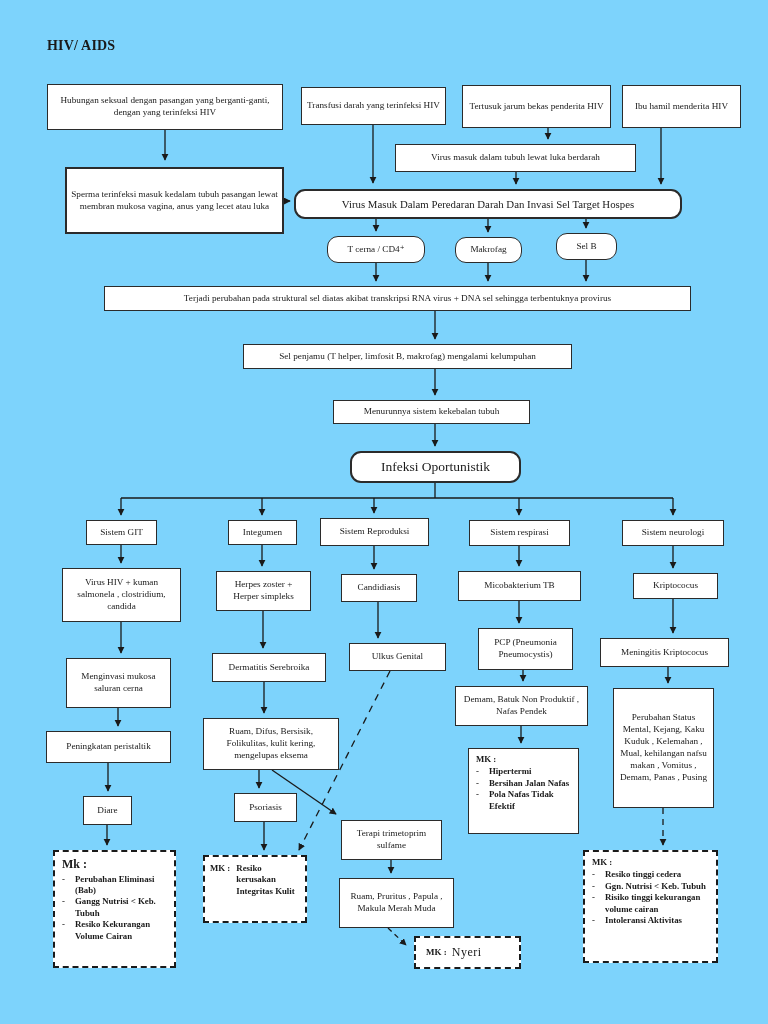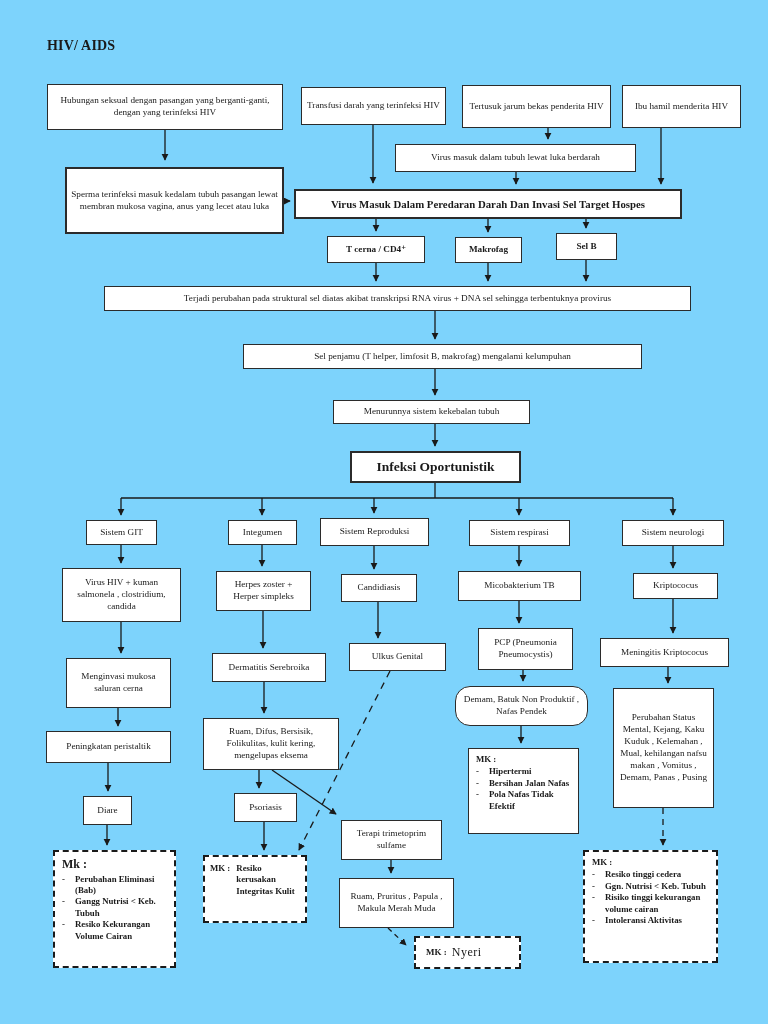--- a/index.html
+++ b/index.html
@@ -3,21 +3,21 @@
 <meta charset="utf-8">
 <style>
   html,body{margin:0;padding:0;background:#e9e9e9;}
   #page{position:relative;width:768px;height:1024px;background:#7dd3fc;margin:0 auto;
         font-family:"Liberation Serif","DejaVu Serif",serif;color:#1a1a1a;overflow:hidden;}
   #title{position:absolute;left:47px;top:38px;font-size:14px;font-weight:bold;letter-spacing:.2px;}
   .node{position:absolute;background:#fff;border:1.3px solid #2b2b2b;box-sizing:border-box;
         display:flex;align-items:center;justify-content:center;text-align:center;
         font-size:9.2px;line-height:1.3;padding:2px 4px;}
   .b2{border-width:2px;}
-  .bold{font-weight:bold;}
+  .bold{font-weight:normal;border-radius:11px;}
   .big{font-size:13.5px;}
   .mid{font-size:10.8px;}
   .dash{border:2px dashed #1a1a1a;}
   .mkbox{display:block;text-align:left;padding:5px 6px 4px 7px;font-weight:bold;font-size:8.8px;}
   .mklabel{font-weight:bold;display:block;margin-bottom:1px;}
   .mklabel.lg{font-size:12px;}
   .mkrow{display:flex;}
   .mkrow .d{flex:0 0 13px;}
   .mkrow .t{flex:1;}
   .mkinline{display:flex;align-items:flex-start;text-align:left;font-weight:bold;font-size:8.8px;padding:6px 5px;}
@@ -111,21 +111,21 @@
   <div class="node" style="left:622px;top:85px;width:119px;height:43px;">Ibu hamil menderita HIV</div>
   <div class="node b2" style="left:65px;top:167px;width:219px;height:67px;">Sperma terinfeksi masuk kedalam tubuh pasangan lewat membran mukosa vagina, anus yang lecet atau luka</div>
 
   <div class="node b2 bold mid" style="left:294px;top:189px;width:388px;height:30px;">Virus Masuk Dalam Peredaran Darah Dan Invasi Sel Target Hospes</div>
 
   <div class="node bold" style="left:327px;top:236px;width:98px;height:27px;">T cerna / CD4⁺</div>
   <div class="node bold" style="left:455px;top:237px;width:67px;height:26px;">Makrofag</div>
   <div class="node bold" style="left:556px;top:233px;width:61px;height:27px;">Sel B</div>
 
   <div class="node" style="left:104px;top:286px;width:587px;height:25px;">Terjadi perubahan pada struktural sel diatas akibat transkripsi RNA virus + DNA sel sehingga terbentuknya provirus</div>
-  <div class="node" style="left:243px;top:344px;width:399px;height:25px;text-align:center;">Sel penjamu (T helper, limfosit B, makrofag) mengalami kelumpuhan</div>
+  <div class="node" style="left:243px;top:344px;width:329px;height:25px;text-align:center;">Sel penjamu (T helper, limfosit B, makrofag) mengalami kelumpuhan</div>
   <div class="node" style="left:333px;top:400px;width:197px;height:24px;">Menurunnya sistem kekebalan tubuh</div>
   <div class="node b2 bold big" style="left:350px;top:451px;width:171px;height:32px;">Infeksi Oportunistik</div>
 
   <div class="node" style="left:86px;top:520px;width:71px;height:25px;">Sistem GIT</div>
   <div class="node" style="left:228px;top:520px;width:69px;height:25px;">Integumen</div>
   <div class="node" style="left:320px;top:518px;width:109px;height:28px;">Sistem Reproduksi</div>
   <div class="node" style="left:469px;top:520px;width:101px;height:26px;">Sistem respirasi</div>
   <div class="node" style="left:622px;top:520px;width:102px;height:26px;">Sistem neurologi</div>
 
   <div class="node" style="left:62px;top:568px;width:119px;height:54px;">Virus HIV + kuman salmonela , clostridium, candida</div>
@@ -161,21 +161,21 @@
   <div class="node" style="left:349px;top:643px;width:97px;height:28px;">Ulkus  Genital</div>
   <div class="node" style="left:341px;top:820px;width:101px;height:40px;">Terapi trimetoprim sulfame</div>
   <div class="node" style="left:339px;top:878px;width:115px;height:50px;">Ruam, Pruritus , Papula , Makula Merah Muda</div>
   <div class="node dash nyeri" style="left:414px;top:936px;width:107px;height:33px;">
     <span class="lbl">MK :</span>
     <span class="val">Nyeri</span>
   </div>
 
   <div class="node" style="left:458px;top:571px;width:123px;height:30px;">Micobakterium TB</div>
   <div class="node" style="left:478px;top:628px;width:95px;height:42px;">PCP (Pneumonia Pneumocystis)</div>
-  <div class="node" style="left:455px;top:686px;width:133px;height:40px;border-radius:15px;">Demam, Batuk Non Produktif , Nafas Pendek</div>
+  <div class="node" style="left:455px;top:686px;width:133px;height:40px;">Demam, Batuk Non Produktif , Nafas Pendek</div>
   <div class="node mkbox" style="left:468px;top:748px;width:111px;height:86px;">
     <span class="mklabel">MK :</span>
     <div class="mkrow">
         <span class="d">-</span>
         <span class="t">Hipertermi</span>
       </div>
     <div class="mkrow">
         <span class="d">-</span>
         <span class="t">Bersihan Jalan Nafas</span>
       </div>

